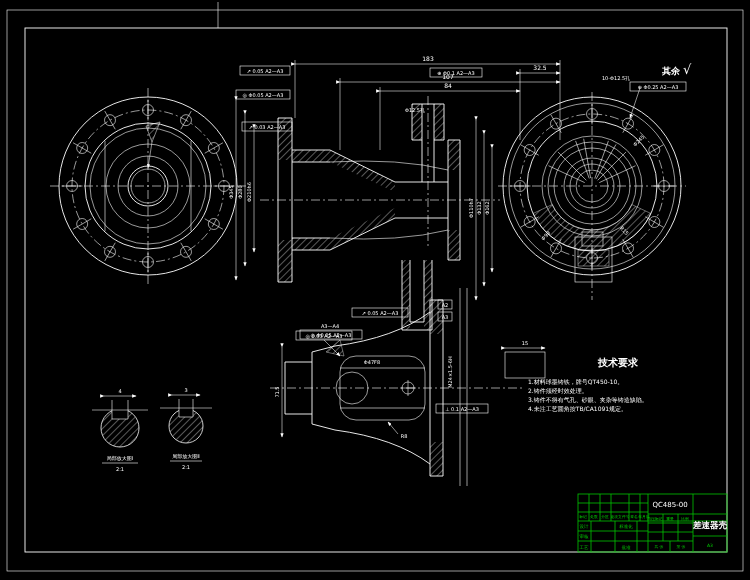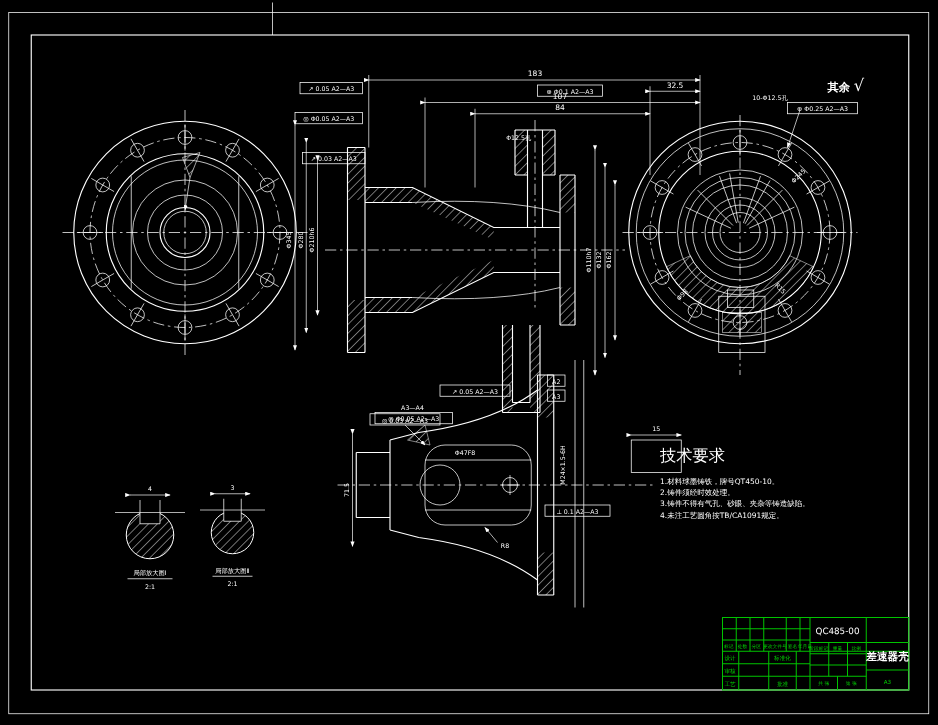--- a/index.html
+++ b/index.html
@@ -16,21 +16,21 @@
   text.d5{font-size:5px;text-anchor:middle;}
   text.g{fill:#00d400;font-size:4.5px;text-anchor:middle;}
   text.g3{fill:#00d400;font-size:3.8px;text-anchor:middle;}
   text.w{fill:#fff;text-anchor:middle;}
   #big-title{position:absolute;left:34px;top:34px;color:#9b0000;font-size:33px;
              font-weight:bold;letter-spacing:3px;font-family:"DejaVu Serif",serif;
              white-space:nowrap;}
   #rough{position:absolute;left:662px;top:62px;color:#fff;font-size:9px;font-weight:bold;}
   #rough .chk{font-size:13px;font-weight:normal;margin-left:3px;}
   #tech{position:absolute;left:528px;top:356px;width:200px;color:#fff;}
-  #tech .hdr{font-size:13px;font-weight:normal;text-align:left;width:110px;margin-bottom:7px;}
+  #tech .hdr{font-size:10px;font-weight:bold;text-align:right;width:110px;margin-bottom:7px;}
   #tech .it{font-size:6px;line-height:9px;white-space:nowrap;}
 </style>
 </head>
 <body>
 
 <div id="sheet">
 
 <svg width="750" height="580" viewBox="0 0 750 580">
   <defs>
     <pattern id="hat" width="5" height="5" patternUnits="userSpaceOnUse" patternTransform="rotate(45)">

